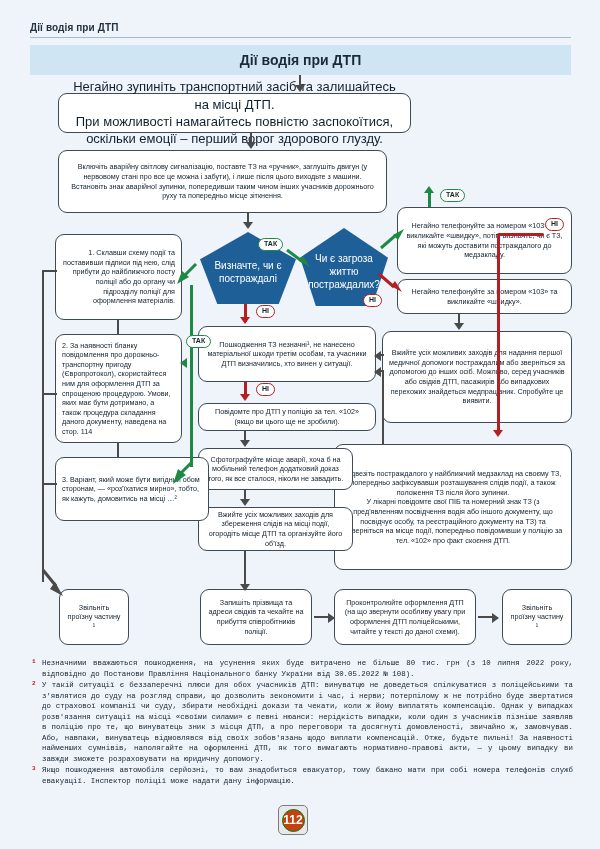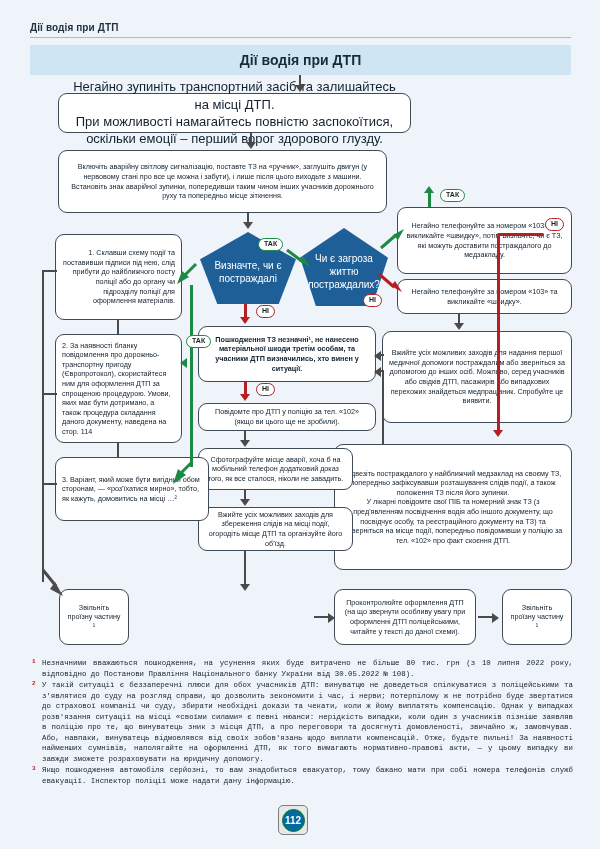--- a/index.html
+++ b/index.html
@@ -106,23 +106,23 @@
   }
 
   
   .badge{
     position:absolute;left:278px;top:805px;width:28px;height:28px;
     background:#e8e8e8;border:1.2px solid #7d7d7d;border-radius:5px;
     display:flex;align-items:center;justify-content:center;
   }
   .badge .dot{
     width:21px;height:21px;border-radius:50%;
-    background:#0369a1;border:1.4px solid #0d7a2c;
-    display:flex;align-items:center;justify-content:center;
-    color:#ffffff;font-size:10px;font-weight:bold;
+    background:#c2410c;border:1.4px solid #0d7a2c;
+    display:flex;align-items:center;justify-content:center;
+    color:#ffffff;font-size:12px;font-weight:bold;
   }
 </style>
 </head>
 <body>
 
 <div id="page">
 
   <div class="hdr">Дії водія при ДТП</div>
   <div class="hdr-rule"></div>
   <div class="banner">Дії водія при ДТП</div>
@@ -198,21 +198,21 @@
   <svg class="diag" style="left:378px;top:272px;" width="26" height="22" viewBox="0 0 26 22">
     <line x1="1" y1="2" x2="16" y2="15" stroke="#b61f22" stroke-width="3"></line>
     <polygon points="24,20 13,14 17,9" fill="#b61f22"></polygon>
   </svg>
   <div class="pill no" style="left:363px;top:294px;">НІ</div>
 
   <div class="ln r" style="left:244px;top:304px;width:3px;height:18px;"></div>
   <div class="ah r down" style="left:240px;top:317px;"></div>
   <div class="pill no" style="left:256px;top:305px;">НІ</div>
 
-  <div class="box" style="left:198px;top:326px;width:178px;height:56px;font-weight:bold;">
+  <div class="box" style="left:198px;top:326px;width:178px;height:56px;">
     <p>Пошкодження ТЗ незначні¹, не нанесено матеріальної шкоди третім особам, та учасники ДТП визначились, хто винен у ситуації.</p>
   </div>
 
   <div class="pill" style="left:186px;top:335px;">ТАК</div>
   <div class="ln g" style="left:190px;top:353px;width:3px;height:114px;"></div>
 
   <svg class="diag" style="left:176px;top:262px;" width="22" height="24" viewBox="0 0 22 24">
     <line x1="20" y1="2" x2="7" y2="15" stroke="#1d8a43" stroke-width="3"></line>
     <polygon points="1,22 6,9 13,15" fill="#1d8a43"></polygon>
   </svg>
@@ -271,20 +271,23 @@
   <div class="ln" style="left:42px;top:485px;width:2px;height:97px;"></div>
   <svg class="diag" style="left:32px;top:568px;" width="32" height="34" viewBox="0 0 32 34">
     <line x1="11" y1="2" x2="24" y2="18" stroke="#4a4a4a" stroke-width="3"></line>
     <polygon points="31,28 18,21 23,14" fill="#4a4a4a"></polygon>
   </svg>
 
   <div class="box" style="left:59px;top:589px;width:70px;height:56px;">
     <p>Звільніть проїзну частину ¹</p>
   </div>
 
+  <div class="box" style="left:200px;top:589px;width:112px;height:56px;">
+    <p>Запишіть прізвища та адреси свідків та чекайте на прибуття співробітників поліції.</p>
+  </div>
 
   <div class="ln" style="left:314px;top:616px;width:18px;height:2px;"></div>
   <div class="ah right" style="left:328px;top:613px;"></div>
 
   <div class="box" style="left:334px;top:589px;width:142px;height:56px;">
     <p>Проконтролюйте оформлення ДТП (на що звернути особливу увагу при оформленні ДТП поліцейськими, читайте у тексті до даної схеми).</p>
   </div>
 
   <div class="ln" style="left:478px;top:616px;width:18px;height:2px;"></div>
   <div class="ah right" style="left:492px;top:613px;"></div>

